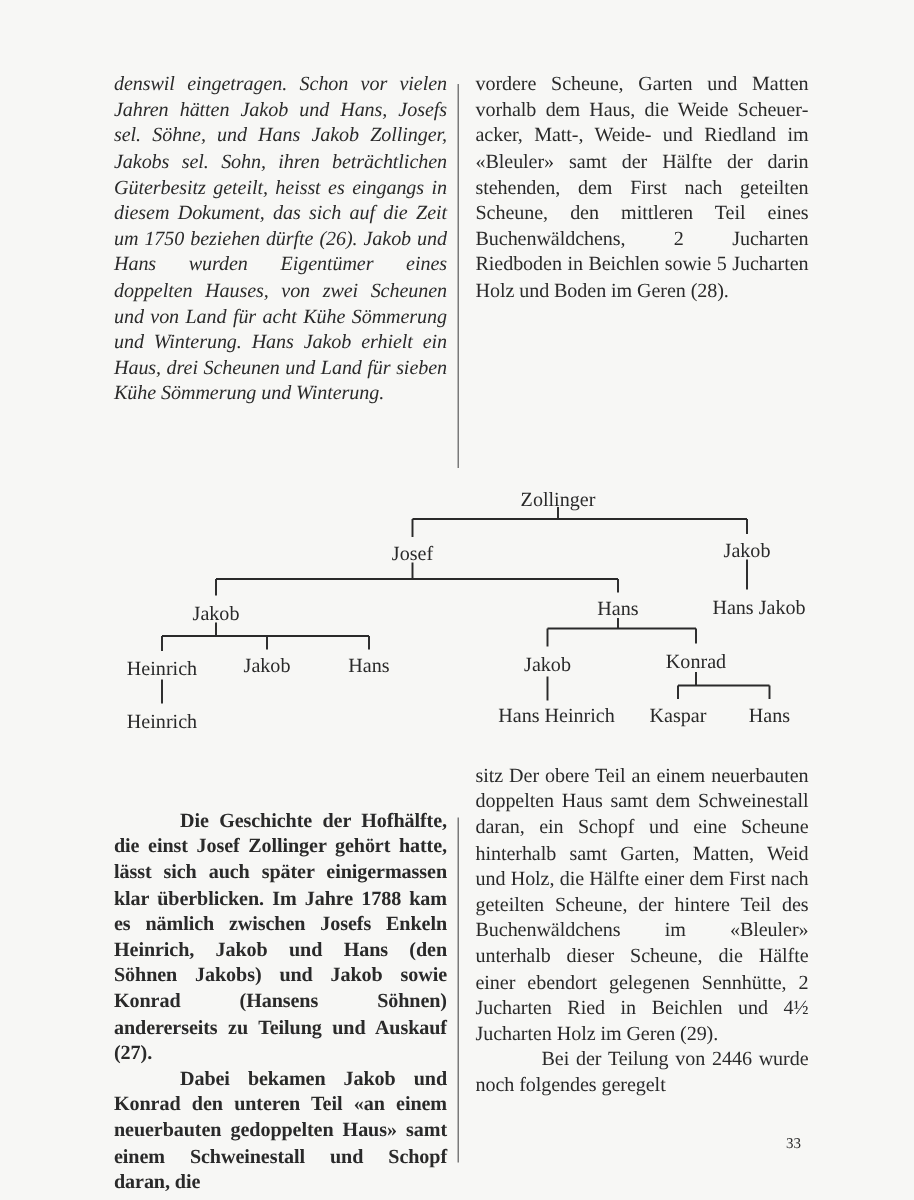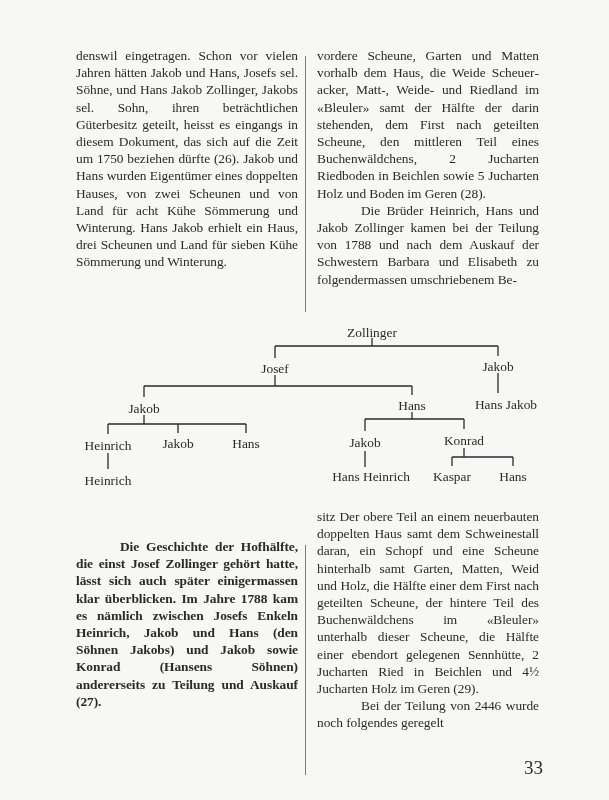--- a/index.html
+++ b/index.html
@@ -6,42 +6,41 @@
   body {
     width: 609px; height: 800px; background: #f7f7f5; position: relative; overflow: hidden;
     font-family: "Liberation Serif", "DejaVu Serif", serif; color: #2a2a2a;
   }
   .col {
     position: absolute; width: 222px; font-size: 13.4px; line-height: 17.2px;
     text-align: justify; letter-spacing: -0.05px;
   }
   .col p { margin: 0; }
   .col p.indent { text-indent: 44px; }
-  #col-top-left { left: 76px; top: 47px; }
+  #col-top-left { left: 76px; top: 47px; font-style: italic; }
   #col-top-right { left: 317px; top: 47px; }
   #col-bot-left { left: 76px; top: 538px; font-weight: bold; }
   #col-bot-right { left: 317px; top: 508px; }
   .divider { position: absolute; width: 1px; background: #7a7a7a; }
   #divider-top { left: 305px; top: 56px; height: 256px; }
   #divider-bot { left: 305px; top: 545px; height: 230px; }
   #tree { position: absolute; left: 0; top: 0; width: 609px; height: 520px; pointer-events: none; }
   #tree text { font-family: "Liberation Serif", "DejaVu Serif", serif; font-size: 13.4px; fill: #2a2a2a; }
   #tree line { stroke: #2a2a2a; stroke-width: 1.3; }
-  #page-number { position: absolute; left: 524px; top: 757px; font-size: 19px; }
+  #page-number { position: absolute; left: 524px; top: 757px; font-size: 10px; }
 </style>
 </head>
 <body>
 
 <div id="col-top-left" class="col">
   <p>denswil eingetragen. Schon vor vielen Jahren hätten Jakob und Hans, Josefs sel. Söhne, und Hans Jakob Zollinger, Jakobs sel. Sohn, ihren beträchtlichen Güterbesitz geteilt, heisst es eingangs in diesem Dokument, das sich auf die Zeit um 1750 beziehen dürfte (26). Jakob und Hans wurden Eigentümer eines doppelten Hauses, von zwei Scheunen und von Land für acht Kühe Sömmerung und Winterung. Hans Jakob erhielt ein Haus, drei Scheunen und Land für sieben Kühe Sömmerung und Winterung.</p>
 </div>
 <div id="divider-top" class="divider"></div>
 <div id="col-top-right" class="col">
   <p>vordere Scheune, Garten und Matten vorhalb dem Haus, die Weide Scheuer­acker, Matt-, Weide- und Riedland im «Bleuler» samt der Hälfte der darin stehenden, dem First nach geteilten Scheune, den mittleren Teil eines Buchen­wäldchens, 2 Jucharten Riedboden in Beichlen sowie 5 Jucharten Holz und Boden im Geren (28).</p>
-  <p class="indent">Die Brüder Heinrich, Hans und Jakob Zollinger kamen bei der Teilung von 1788 und nach dem Auskauf der Schwestern Barbara und Elisabeth zu folgendermassen umschriebenem Be-</p>
 </div>
 
 <svg id="tree" viewBox="0 0 609 520">
 
   <line x1="275" y1="346" x2="498" y2="346"></line>
   <line x1="372" y1="338" x2="372" y2="346"></line>
   <line x1="275" y1="346" x2="275" y2="358"></line>
   <line x1="498" y1="346" x2="498" y2="356"></line>
 
   <line x1="275" y1="375" x2="275" y2="386"></line>
@@ -81,20 +80,21 @@
   <text x="108" y="485" text-anchor="middle">Heinrich</text>
   <text x="365" y="447" text-anchor="middle">Jakob</text>
   <text x="464" y="445" text-anchor="middle">Konrad</text>
   <text x="371" y="481" text-anchor="middle">Hans Heinrich</text>
   <text x="452" y="481" text-anchor="middle">Kaspar</text>
   <text x="513" y="481" text-anchor="middle">Hans</text>
 </svg>
 
 <div id="col-bot-left" class="col">
   <p class="indent">Die Geschichte der Hofhälfte, die einst Josef Zollinger gehört hatte, lässt sich auch später einigermassen klar überblicken. Im Jahre 1788 kam es nämlich zwischen Josefs Enkeln Heinrich, Jakob und Hans (den Söhnen Jakobs) und Jakob sowie Konrad (Hansens Söhnen) andererseits zu Tei­lung und Auskauf (27).</p>
+  <p class="indent">Dabei bekamen Jakob und Kon­rad den unteren Teil «an einem neuer­bauten gedoppelten Haus» samt einem Schweinestall und Schopf daran, die</p>
 </div>
 <div id="divider-bot" class="divider"></div>
 <div id="col-bot-right" class="col">
   <p>sitz Der obere Teil an einem neuerbau­ten doppelten Haus samt dem Schwei­nestall daran, ein Schopf und eine Scheune hinterhalb samt Garten, Mat­ten, Weid und Holz, die Hälfte einer dem First nach geteilten Scheune, der hintere Teil des Buchenwäldchens im «Bleuler» unterhalb dieser Scheune, die Hälfte einer ebendort gelegenen Senn­hütte, 2 Jucharten Ried in Beichlen und 4½ Jucharten Holz im Geren (29).</p>
   <p class="indent">Bei der Teilung von 2446 wurde noch folgendes geregelt</p>
 </div>
 
 <div id="page-number">33</div>
 
 </body></html>

